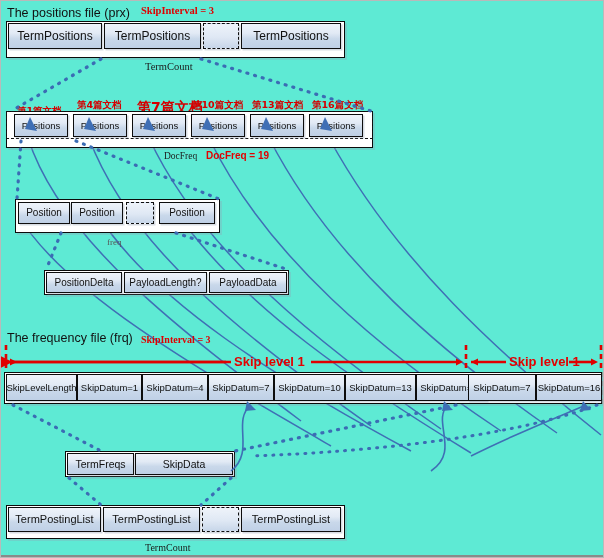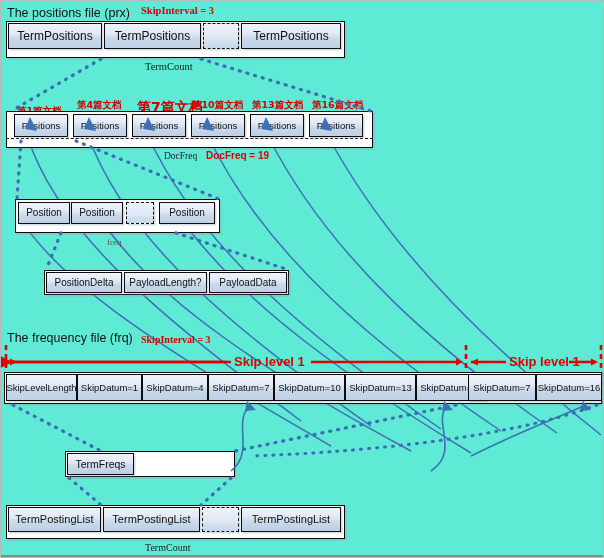--- a/index.html
+++ b/index.html
@@ -136,20 +136,21 @@
   <div class="cell" style="left:141px;top:373px;width:66px;height:27px;font-size:9.5px;">SkipDatum=4</div>
   <div class="cell" style="left:207px;top:373px;width:66px;height:27px;font-size:9.5px;">SkipDatum=7</div>
   <div class="cell" style="left:273px;top:373px;width:71px;height:27px;font-size:9.5px;">SkipDatum=10</div>
   <div class="cell" style="left:344px;top:373px;width:71px;height:27px;font-size:9.5px;">SkipDatum=13</div>
   <div class="cell" style="left:415px;top:373px;width:71px;height:27px;font-size:9.5px;">SkipDatum=16</div>
   <div class="cell" style="left:467px;top:373px;width:68px;height:27px;font-size:9.5px;">SkipDatum=7</div>
   <div class="cell" style="left:535px;top:373px;width:66px;height:27px;font-size:9.5px;">SkipDatum=16</div>
 
   <div class="outer" style="left:64px;top:450px;width:170px;height:26px;"></div>
   <div class="cell" style="left:66px;top:452px;width:67px;height:22px;font-size:10.5px;">TermFreqs</div>
+  <div class="cell" style="left:134px;top:452px;width:98px;height:22px;font-size:10.5px;">SkipData</div>
 
   <div class="outer" style="left:5px;top:504px;width:339px;height:34px;"></div>
   <div class="cell" style="left:7px;top:506px;width:93px;height:25px;font-size:11px;">TermPostingList</div>
   <div class="cell" style="left:102px;top:506px;width:97px;height:25px;font-size:11px;">TermPostingList</div>
   <div class="cell dashbox" style="left:201px;top:506px;width:37px;height:25px;font-size:11px;"></div>
   <div class="cell" style="left:240px;top:506px;width:100px;height:25px;font-size:11px;">TermPostingList</div>
   <div class="capt" style="left:144px;top:541px;font-size:10px;">TermCount</div>
   <div class="baseline" style="left:0px;top:554px;width:604px;height:2px;"></div>
 
   <svg class="lay" viewBox="0 0 604 558">

